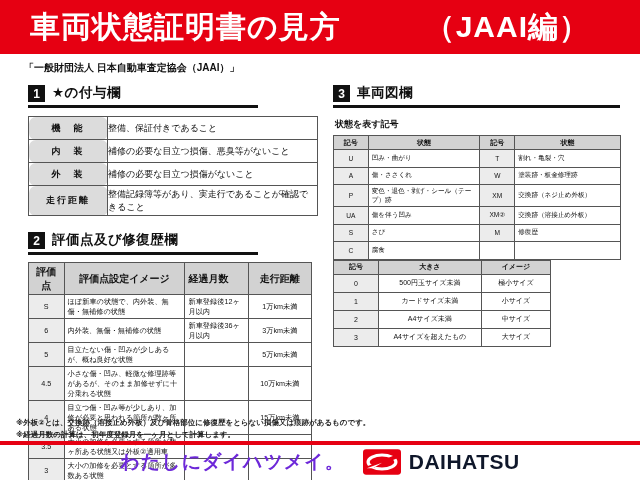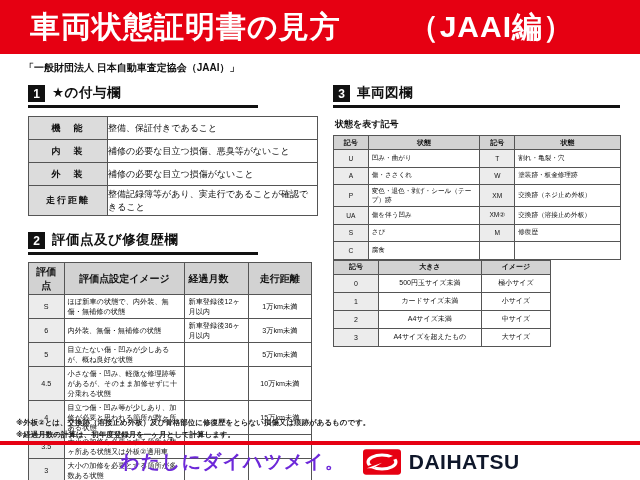--- a/index.html
+++ b/index.html
@@ -1,40 +1,40 @@
 <!DOCTYPE html>
 <html><head>
 <meta charset="utf-8">
 <style>
   html,body{margin:0;padding:0;background:#fff;}
   #page{position:relative;width:640px;height:480px;background:#fff;overflow:hidden;
         font-family:"Liberation Sans","DejaVu Sans",sans-serif;color:#111;}
   
   .banner{position:absolute;left:0;top:0;width:640px;height:54px;background:#e60012;
           display:flex;align-items:center;justify-content:space-between;
-          padding:0 66px 0 30px;box-sizing:border-box;}
+          padding:0 50px 0 30px;box-sizing:border-box;}
   .banner span{color:#fff;font-size:30px;font-weight:bold;letter-spacing:1px;}
   .subtitle{position:absolute;left:24px;top:61px;font-size:10px;font-weight:bold;}
   
   .sec-head{display:flex;align-items:flex-end;gap:7px;border-bottom:3px solid #111;
             padding-bottom:3px;}
   .sec-num{display:inline-flex;align-items:center;justify-content:center;
            width:17px;height:17px;background:#111;color:#fff;font-size:12px;font-weight:bold;}
   .sec-title{font-size:13.5px;font-weight:bold;letter-spacing:0.5px;}
   
   .col-left{position:absolute;left:28px;top:84px;width:292px;}
   .col-right{position:absolute;left:333px;top:84px;width:292px;}
   
   table{border-collapse:collapse;background:#fff;}
   td,th{border:1px solid #555;padding:1.5px 3px;vertical-align:middle;}
   th{background:#d2d2d2;font-weight:bold;text-align:center;}
   .cell-gray{background:#ececec;text-align:center;}
   
   .t1{width:290px;margin-top:8px;font-size:9px;}
-  .t1 td{height:19px;}
+  .t1 td{height:19px;border-radius:7px;}
   .t1 .lab{width:72px;background:#dcdcdc;text-align:center;font-weight:bold;letter-spacing:2px;}
   .t1 .val{font-weight:normal;padding-left:0;}
   
   .sec2{margin-top:15px;}
   .t2{width:284px;margin-top:7px;font-size:7.2px;}
   .t2 th{font-size:10px;}
   .t2 .c0{width:30px;}
   .t2 .c1{width:122px;}
   .t2 .c2{width:60px;text-align:left;margin-left:16px;}
   .t2 .c3{width:60px;text-align:center;}

